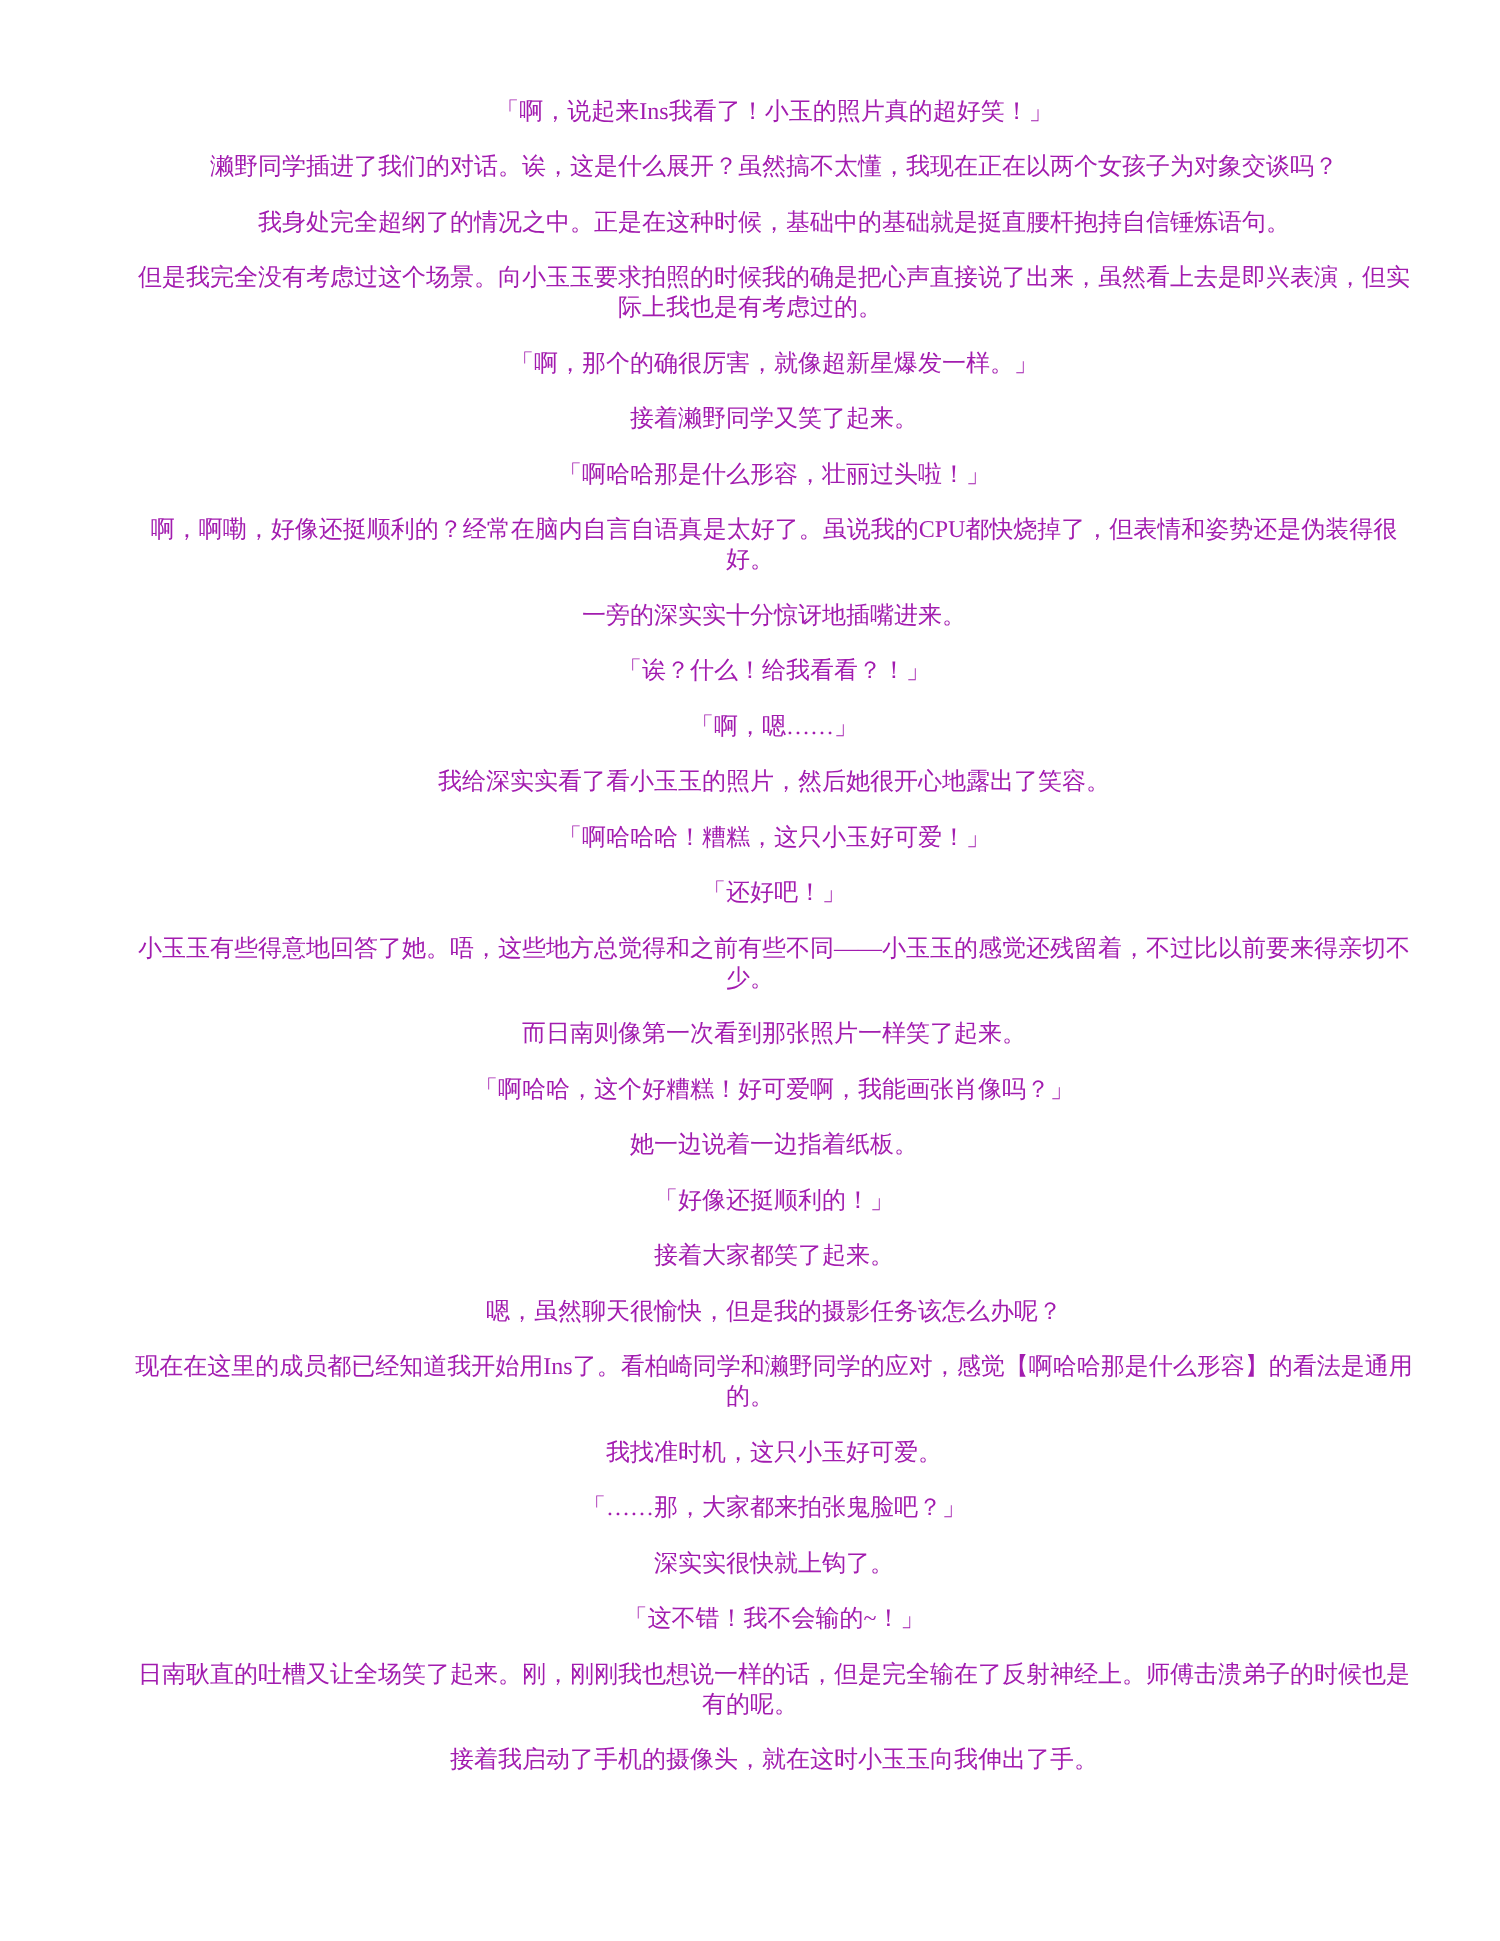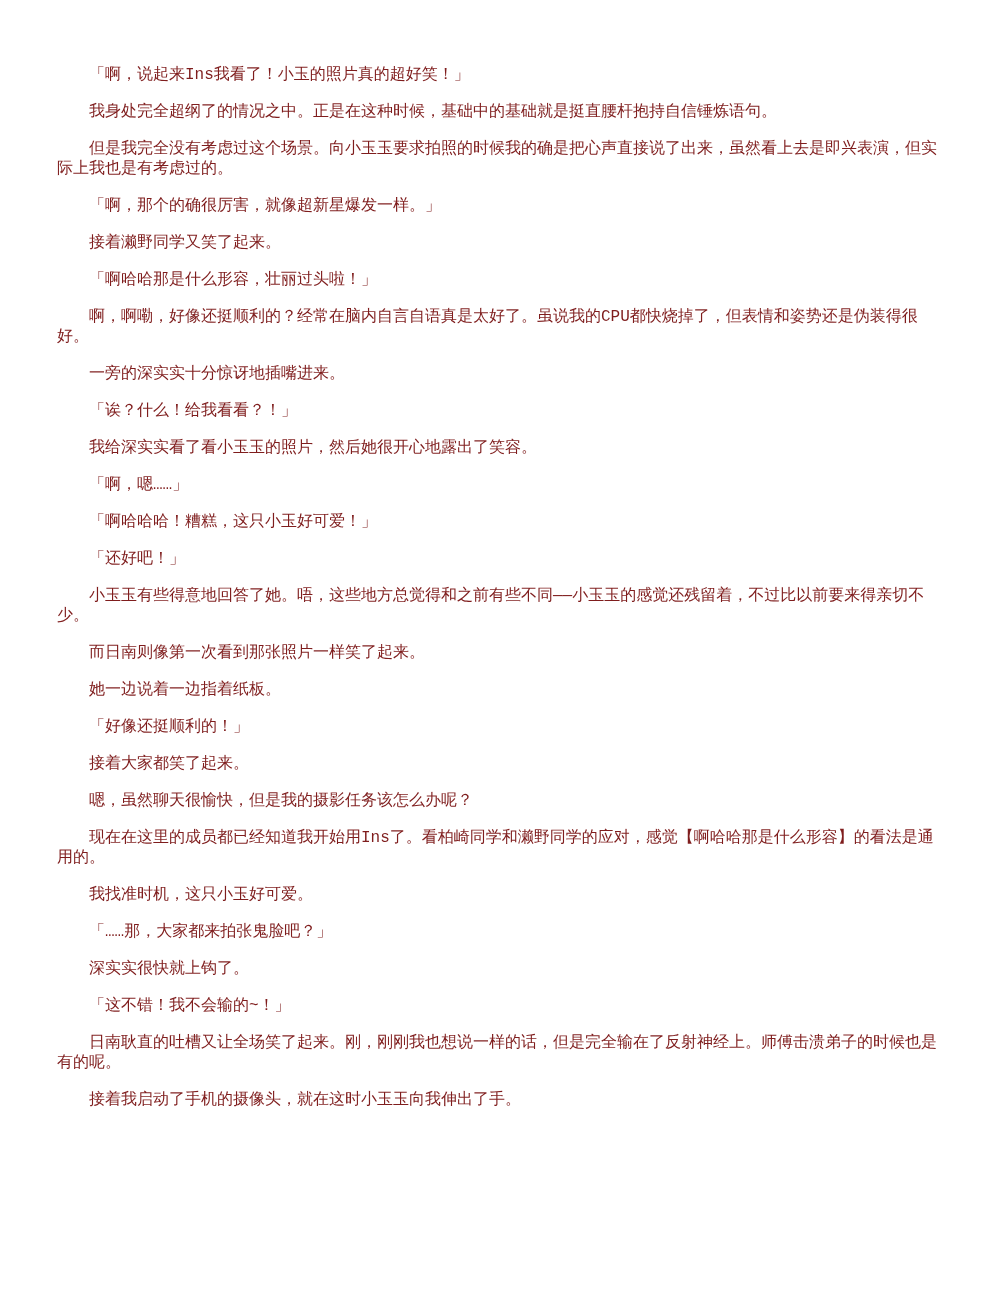--- a/index.html
+++ b/index.html
@@ -18,48 +18,49 @@
     box-sizing: border-box;
     width: 1000px;
     height: 1294px;
     padding: 65px 57px 40px 57px;
     background: #ffffff;
   }
   .para {
     margin: 17px 0;
     font-size: 16px;
     line-height: 20px;
-    color: #7f1d1d;
+    color: #a21caf;
     text-indent: 2em;
-    text-align: left;
+    text-align: center;
     word-break: break-all;
     white-space: normal;
-    font-family: Liberation Mono, monospace;
   }
   .para:first-child { margin-top: 0; }
 </style>
 </head>
 <body>
 
 <main class="page">
   <p class="para">「啊，说起来Ins我看了！小玉的照片真的超好笑！」</p>
+  <p class="para">濑野同学插进了我们的对话。诶，这是什么展开？虽然搞不太懂，我现在正在以两个女孩子为对象交谈吗？</p>
   <p class="para">我身处完全超纲了的情况之中。正是在这种时候，基础中的基础就是挺直腰杆抱持自信锤炼语句。</p>
   <p class="para">但是我完全没有考虑过这个场景。向小玉玉要求拍照的时候我的确是把心声直接说了出来，虽然看上去是即兴表演，但实际上我也是有考虑过的。</p>
   <p class="para">「啊，那个的确很厉害，就像超新星爆发一样。」</p>
   <p class="para">接着濑野同学又笑了起来。</p>
   <p class="para">「啊哈哈那是什么形容，壮丽过头啦！」</p>
   <p class="para">啊，啊嘞，好像还挺顺利的？经常在脑内自言自语真是太好了。虽说我的CPU都快烧掉了，但表情和姿势还是伪装得很好。</p>
   <p class="para">一旁的深实实十分惊讶地插嘴进来。</p>
   <p class="para">「诶？什么！给我看看？！」</p>
+  <p class="para">「啊，嗯……」</p>
   <p class="para">我给深实实看了看小玉玉的照片，然后她很开心地露出了笑容。</p>
-  <p class="para">「啊，嗯……」</p>
   <p class="para">「啊哈哈哈！糟糕，这只小玉好可爱！」</p>
   <p class="para">「还好吧！」</p>
   <p class="para">小玉玉有些得意地回答了她。唔，这些地方总觉得和之前有些不同——小玉玉的感觉还残留着，不过比以前要来得亲切不少。</p>
   <p class="para">而日南则像第一次看到那张照片一样笑了起来。</p>
+  <p class="para">「啊哈哈，这个好糟糕！好可爱啊，我能画张肖像吗？」</p>
   <p class="para">她一边说着一边指着纸板。</p>
   <p class="para">「好像还挺顺利的！」</p>
   <p class="para">接着大家都笑了起来。</p>
   <p class="para">嗯，虽然聊天很愉快，但是我的摄影任务该怎么办呢？</p>
   <p class="para">现在在这里的成员都已经知道我开始用Ins了。看柏崎同学和濑野同学的应对，感觉【啊哈哈那是什么形容】的看法是通用的。</p>
   <p class="para">我找准时机，这只小玉好可爱。</p>
   <p class="para">「……那，大家都来拍张鬼脸吧？」</p>
   <p class="para">深实实很快就上钩了。</p>
   <p class="para">「这不错！我不会输的~！」</p>
   <p class="para">日南耿直的吐槽又让全场笑了起来。刚，刚刚我也想说一样的话，但是完全输在了反射神经上。师傅击溃弟子的时候也是有的呢。</p>

